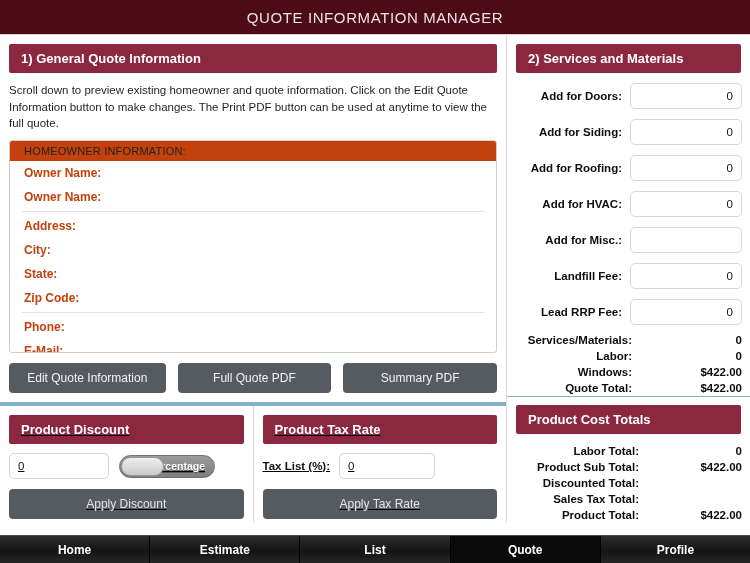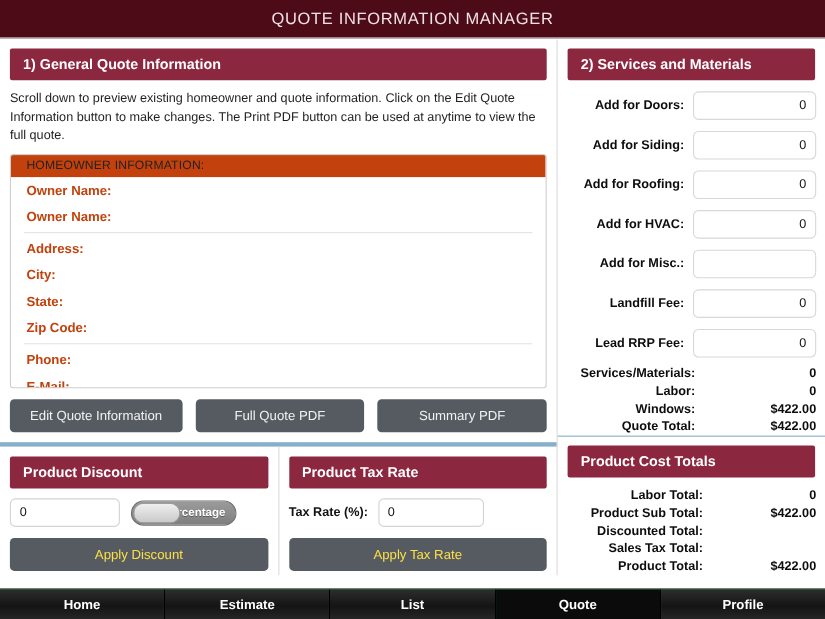--- a/index.html
+++ b/index.html
@@ -100,21 +100,21 @@
   .btn.wide { flex: 1.02; }
 
   .bluerule {
     height: 4px;
     background: #85b0c9;
     margin: 0 0 0 0;
   }
 
   
   .lower { display: flex; flex: 1; }
-  .mini { flex: 1; padding: 9px 9px 4px 9px; }
+  .mini { flex: 1; padding: 9px 9px 4px 9px; text-decoration: underline; }
   .mini.divider { border-left: 1px solid #dcdcdc; }
 
   .discount-row {
     display: flex; align-items: center; gap: 10px;
     padding: 9px 0 0 0;
   }
   .txtinput {
     border: 1px solid #d3d3d3;
     border-radius: 5px;
     background: #fff;
@@ -149,21 +149,21 @@
     padding-right: 9px;
     text-shadow: 0 1px 0 rgba(0,0,0,.35);
   }
 
   .taxrow { display: flex; align-items: center; gap: 9px; padding: 9px 0 0 0; }
   .taxlabel { font-size: 11.5px; font-weight: bold; color: #111; }
   .tax-input { width: 96px; }
 
   .widebtn {
     display: block; width: 100%;
-    background: #555b60; color: #fde047;
+    background: #555b60; color: #e5e5e5;
     border: none; border-radius: 4px;
     font-size: 12px; padding: 8px 0; margin-top: 10px;
     cursor: pointer;
   }
 
   
   .rpad { padding: 0 8px; }
   .inrow {
     display: flex; align-items: center; justify-content: flex-end;
     gap: 8px; padding: 5px 0 5px 0;
@@ -265,21 +265,21 @@
               <span class="knob"></span>
               <span class="tlabel">Percentage</span>
             </div>
           </div>
           <button class="widebtn">Apply Discount</button>
         </div>
 
         <div class="mini divider">
           <div class="sect-head">Product Tax Rate</div>
           <div class="taxrow">
-            <span class="taxlabel">Tax Rate (%):</span>
+            <span class="taxlabel">Tax List (%):</span>
             <div class="txtinput tax-input">0</div>
           </div>
           <button class="widebtn">Apply Tax Rate</button>
         </div>
 
       </div>
     </div>
 
     <div class="col-right">
 

